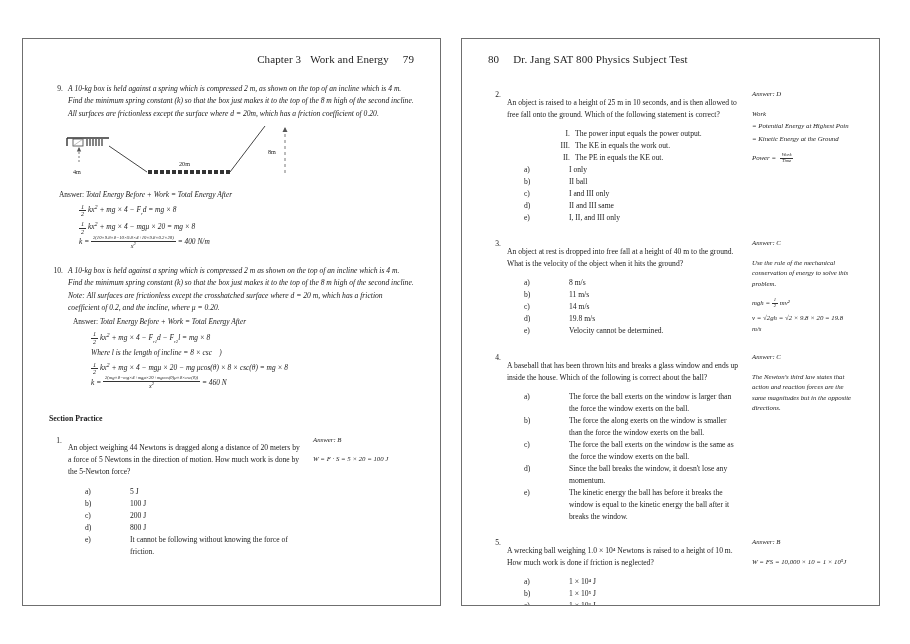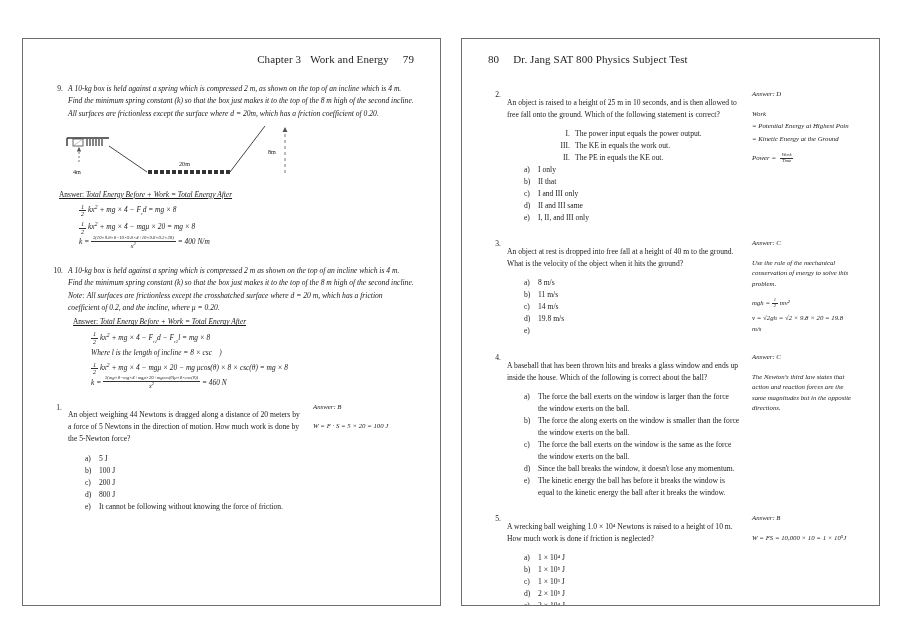--- a/index.html
+++ b/index.html
@@ -87,39 +87,39 @@
   }
   ul.choices li {
     display: flex;
     margin: 0;
     padding-left: 17px;
   }
   ul.choices li .lbl {
     flex: 0 0 14px;
     width: 14px;
   }
-  ul.choices li .txt { flex: 1 1 auto; }
+  ul.choices li .txt { flex: 1 1 auto; margin-left: 31px; }
   ol.romans li {
     display: flex;
     padding-left: 46px;
   }
   ol.romans li .lbl { flex: 0 0 17px; width: 17px; text-align: right; padding-right: 5px; }
   ol.romans li .txt { flex: 1 1 auto; }
 
   
   .mathblock { margin-top: 2px; }
   .mline {
     font-style: italic;
     font-size: 7.4px;
     line-height: 1.78;
     padding-left: 30px;
     white-space: nowrap;
   }
   .mline.indent2 { padding-left: 42px; }
-  .mline.lead { padding-left: 10px; text-decoration: underline; }
+  .mline.lead { padding-left: 10px; }
   .frac {
     display: inline-block;
     vertical-align: middle;
     text-align: center;
     line-height: 1.05;
   }
   .frac .n { display: block; border-bottom: 1px solid #333; padding: 0 2px; }
   .frac .d { display: block; padding: 0 2px; }
   .tiny { font-size: 4.7px; }
   .sm { font-size: 6.2px; }
@@ -242,20 +242,21 @@
         </div>
         <div class="mline indent2">
           <span class="frac"><span class="n sm">1</span><span class="d sm">2</span></span> kx<sup class="sm">2</sup> + mg × 4 − mgμ × 20 − mg μcos(θ) × 8 × csc(θ) = mg × 8
         </div>
         <div class="mline indent2">
           k = <span class="frac"><span class="n tiny">2(mg×8−mg×4+mgμ×20+mgcos(θ)μ×8×csc(θ))</span><span class="d sm">x<sup class="tiny">2</sup></span></span>
           <span>= 460 N</span>
         </div>
       </div>
 
+      <div class="section-title">Section Practice</div>
 
       <div class="qa" style="margin-top:12px">
         <div class="qcol">
           <div class="num">1.</div>
           <div class="body">
             <p>An object weighing 44 Newtons is dragged along a distance of 20 meters by a force of 5 Newtons in the direction of motion. How much work is done by the 5-Newton force?</p>
             <ul class="choices">
               <li>
                   <span class="lbl">a)</span>
                   <span class="txt">5 J</span>
@@ -314,21 +315,21 @@
                   <span class="txt">The PE in equals the KE out.</span>
                 </li>
             </ol>
             <ul class="choices">
               <li>
                   <span class="lbl">a)</span>
                   <span class="txt">I only</span>
                 </li>
               <li>
                   <span class="lbl">b)</span>
-                  <span class="txt">II that</span>
+                  <span class="txt">II ball</span>
                 </li>
               <li>
                   <span class="lbl">c)</span>
                   <span class="txt">I and III only</span>
                 </li>
               <li>
                   <span class="lbl">d)</span>
                   <span class="txt">II and III same</span>
                 </li>
               <li>
@@ -370,20 +371,21 @@
               <li>
                   <span class="lbl">c)</span>
                   <span class="txt">14 m/s</span>
                 </li>
               <li>
                   <span class="lbl">d)</span>
                   <span class="txt">19.8 m/s</span>
                 </li>
               <li>
                   <span class="lbl">e)</span>
+                  <span class="txt">Velocity cannot be determined.</span>
                 </li>
             </ul>
           </div>
         </div>
         <div class="acol">
           <div class="ans-head">Answer: C</div>
           <div class="note">Use the rule of the mechanical conservation of energy to solve this problem.</div>
           <div class="eq" style="margin-top:8px">
             <span>mgh =</span>
             <span class="frac"><span class="n tiny">1</span><span class="d tiny">2</span></span>

